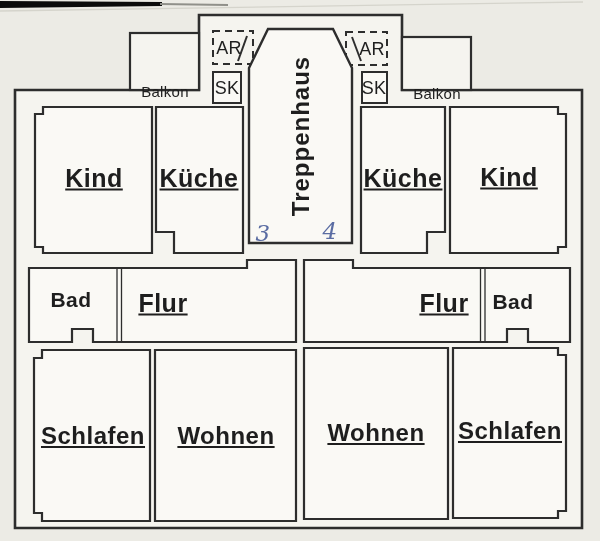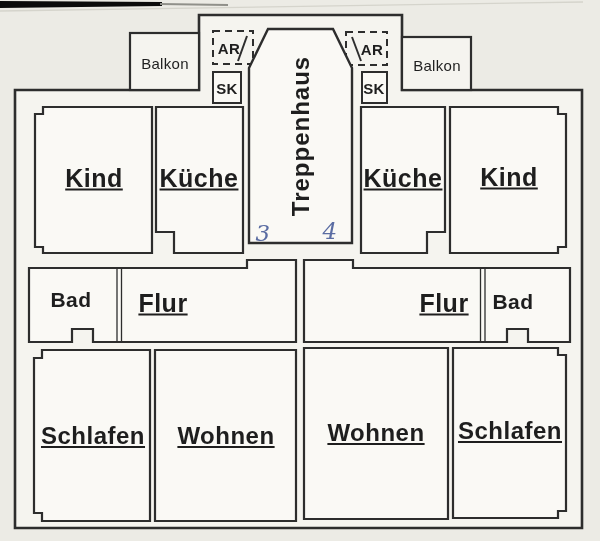--- a/index.html
+++ b/index.html
@@ -16,22 +16,22 @@
   .label{
     position:absolute;
     transform:translate(-50%,-50%);
     white-space:nowrap;
     color:#1e1e1e;
     line-height:1;
     letter-spacing:0.5px;
   }
   .room{font-size:25px;font-weight:bold;text-decoration:underline;}
   .room-sm{font-size:21px;font-weight:600;text-align:right;}
-  .balkon{font-size:15px;font-weight:500;letter-spacing:0.3px;}
-  .tiny{font-size:15px;font-weight:700;letter-spacing:0.3px;text-align:right;}
+  .balkon{font-size:15px;font-weight:500;letter-spacing:0.3px;margin-top:28px;}
+  .tiny{font-size:18px;font-weight:400;letter-spacing:0.3px;text-align:right;}
   .stair{
     font-size:24px;font-weight:bold;letter-spacing:1px;
     transform:translate(-50%,-50%) rotate(-90deg);
   }
   .hand{
     font-family:"DejaVu Serif", serif;
     font-style:italic;
     font-size:23px;
     color:#5b6da3;
     font-weight:500;

